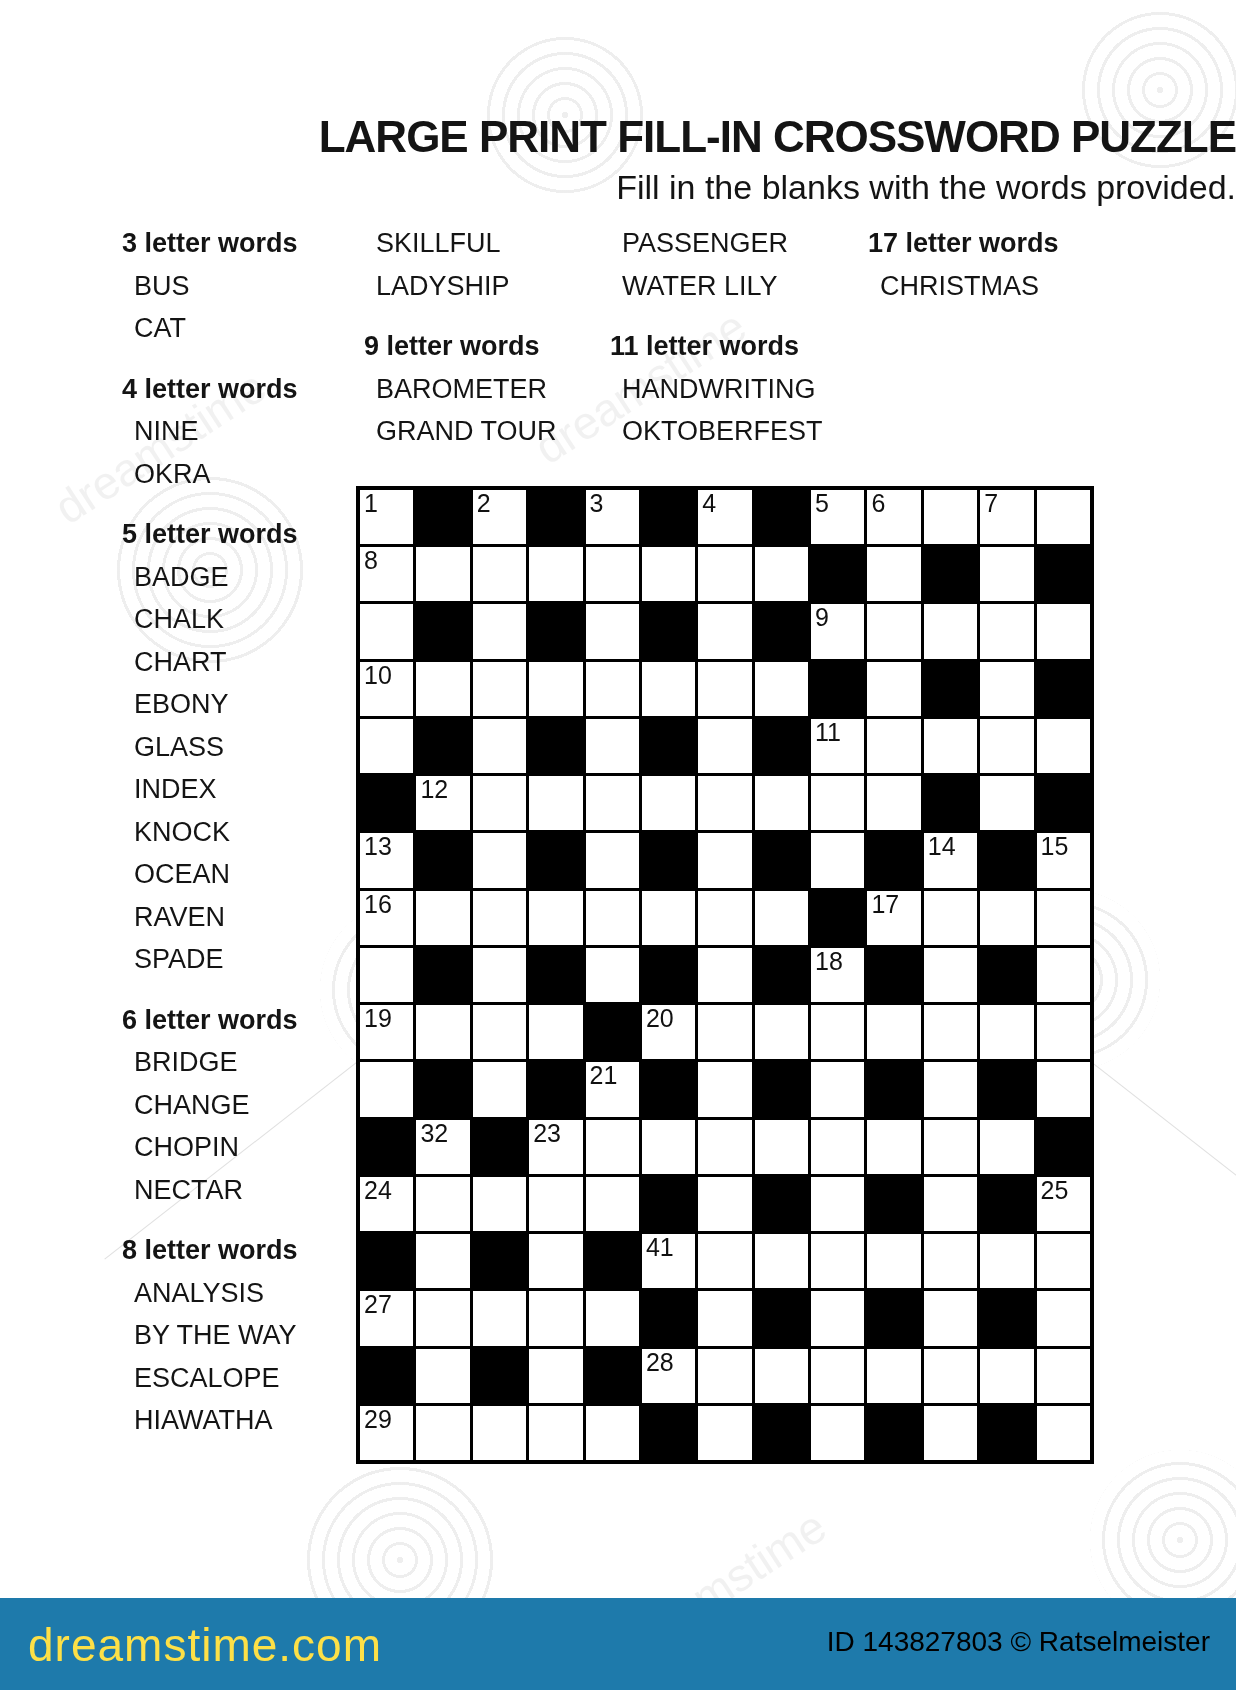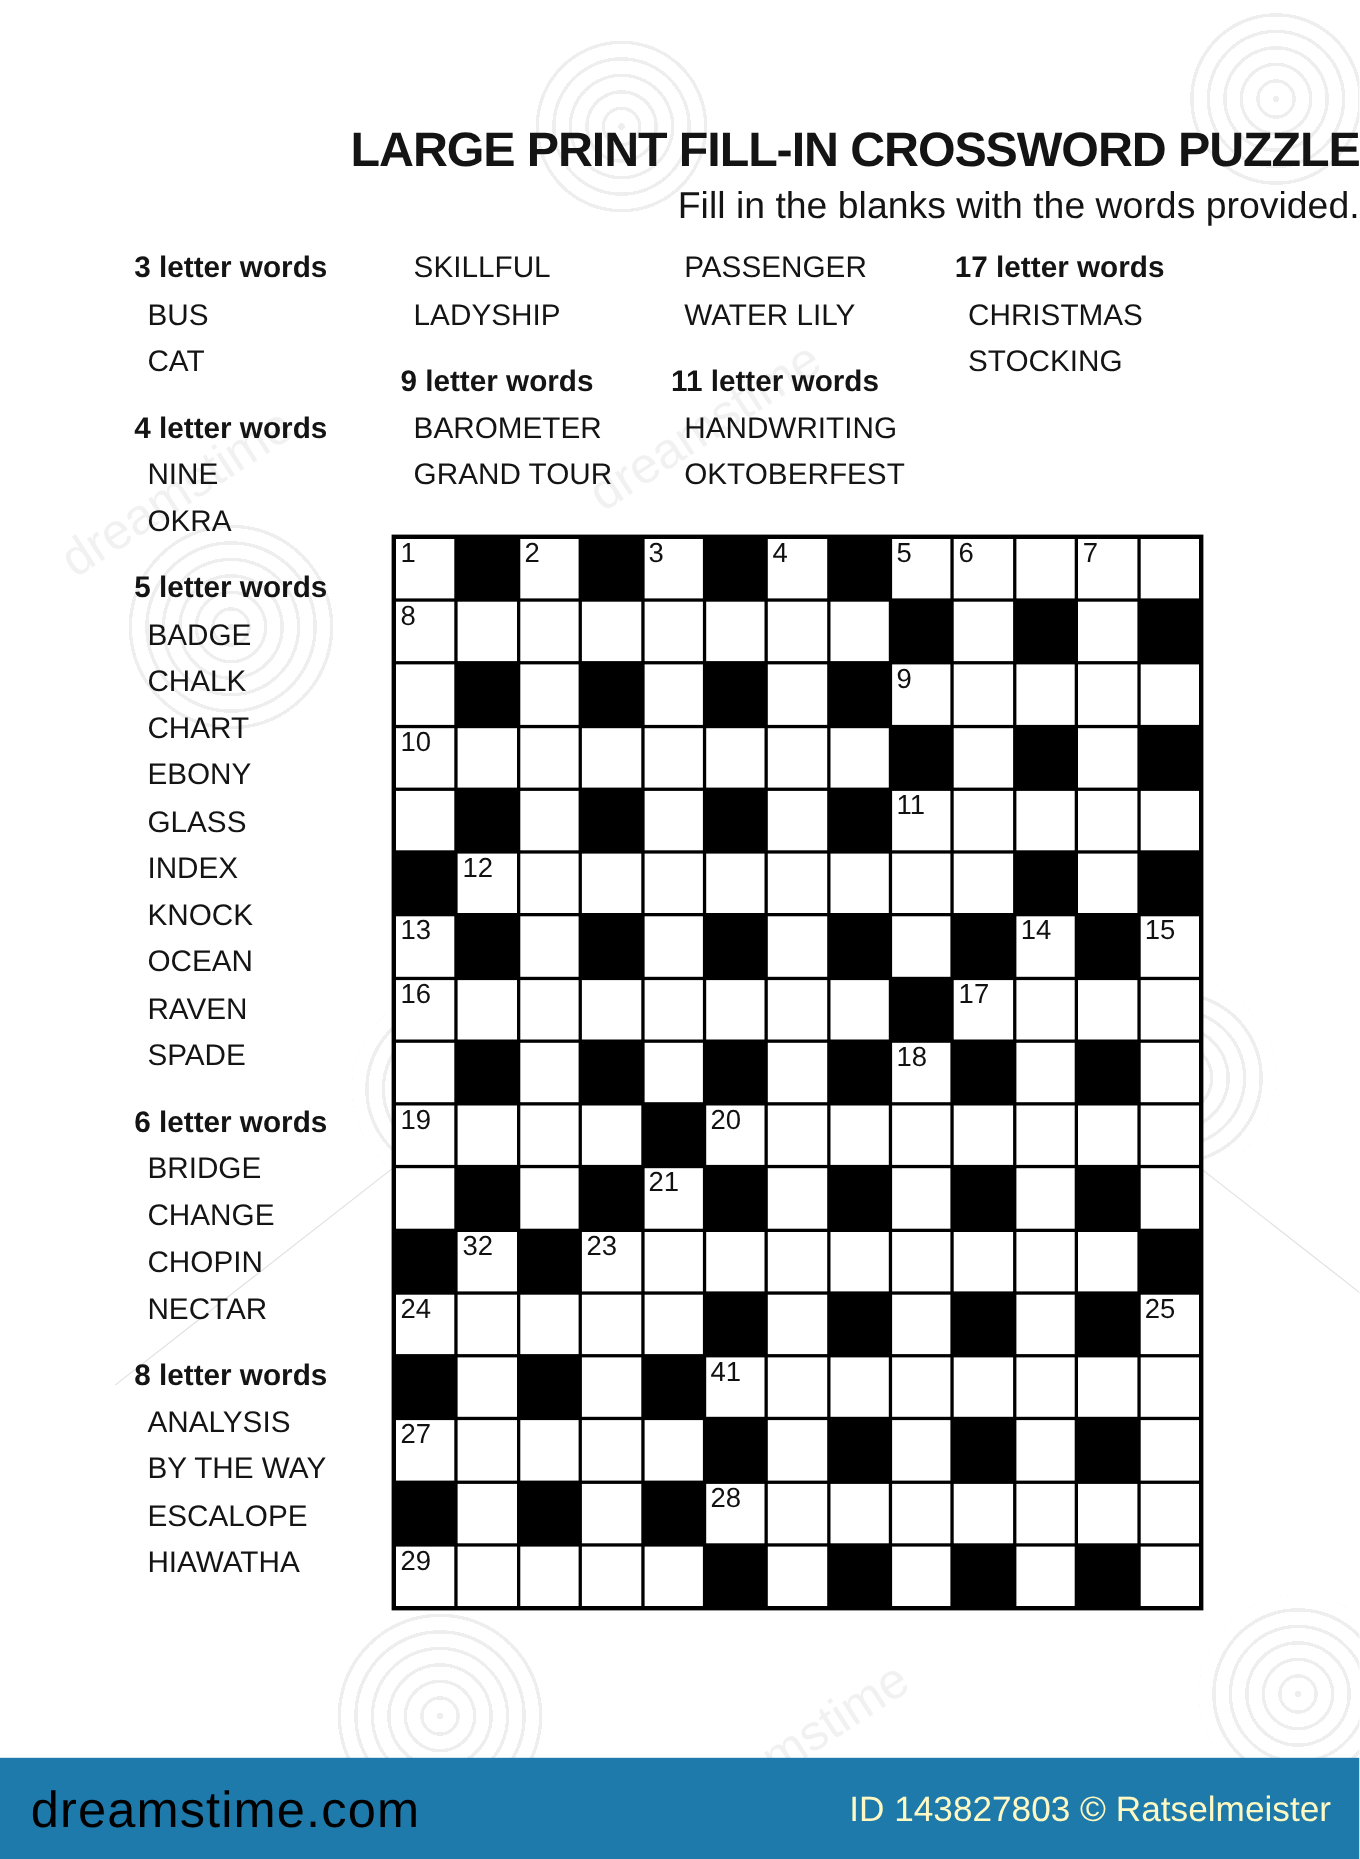--- a/index.html
+++ b/index.html
@@ -26,23 +26,23 @@
   .grid{position:absolute;left:356px;top:486px;width:738px;height:978px;
         box-sizing:border-box;background:#000;padding:4px;
         display:grid;grid-template-columns:repeat(13,1fr);grid-template-rows:repeat(17,1fr);gap:3px;}
   .cell{position:relative;}
   .cell.white{background:#ffffff;}
   .cell.black{background:#000000;}
   .cellnum{position:absolute;top:0px;left:4px;font-size:25px;line-height:27px;color:#111;}
 
   
   .footer{position:absolute;left:0;bottom:0;width:1236px;height:92px;background:#1e7aab;}
-  .footer .logo{position:absolute;left:28px;top:20px;color:#000000;font-size:46px;
+  .footer .logo{position:absolute;left:28px;top:20px;color:#fde047;font-size:46px;
         font-weight:normal;letter-spacing:1px;}
-  .footer .credit{position:absolute;right:26px;top:28px;color:#fef9c3;font-size:32px;text-align:center;}
+  .footer .credit{position:absolute;right:26px;top:28px;color:#000000;font-size:28px;text-align:center;}
 
   
   .wm-layer{position:absolute;inset:0;pointer-events:none;}
   .spiral{position:absolute;border-radius:50%;
         background:repeating-radial-gradient(circle at 50% 50%, rgba(90,90,90,0.10) 0 3px, rgba(0,0,0,0) 3px 15px);}
   .wm-text{position:absolute;font-size:46px;color:rgba(120,120,120,0.10);transform:rotate(-33deg);white-space:nowrap;}
   .diag{position:absolute;height:1px;background:rgba(110,110,110,0.22);transform-origin:0 0;}
 </style>
 </head>
 <body>
@@ -131,21 +131,20 @@
       <div class="wl-group">
         <div class="wl-header">11 letter words</div>
         <div class="wl-word">HANDWRITING</div>
         <div class="wl-word">OKTOBERFEST</div>
       </div>
     </div>
   <div class="wl-col col4">
       <div class="wl-group">
         <div class="wl-header">17 letter words</div>
         <div class="wl-word">CHRISTMAS</div>
-        <div class="wl-word">STOCKING</div>
       </div>
     </div>
 
   <div class="grid">
       <div class="cell white">
         <span class="cellnum">1</span>
       </div>
       <div class="cell black"></div>
       <div class="cell white">
         <span class="cellnum">2</span>

